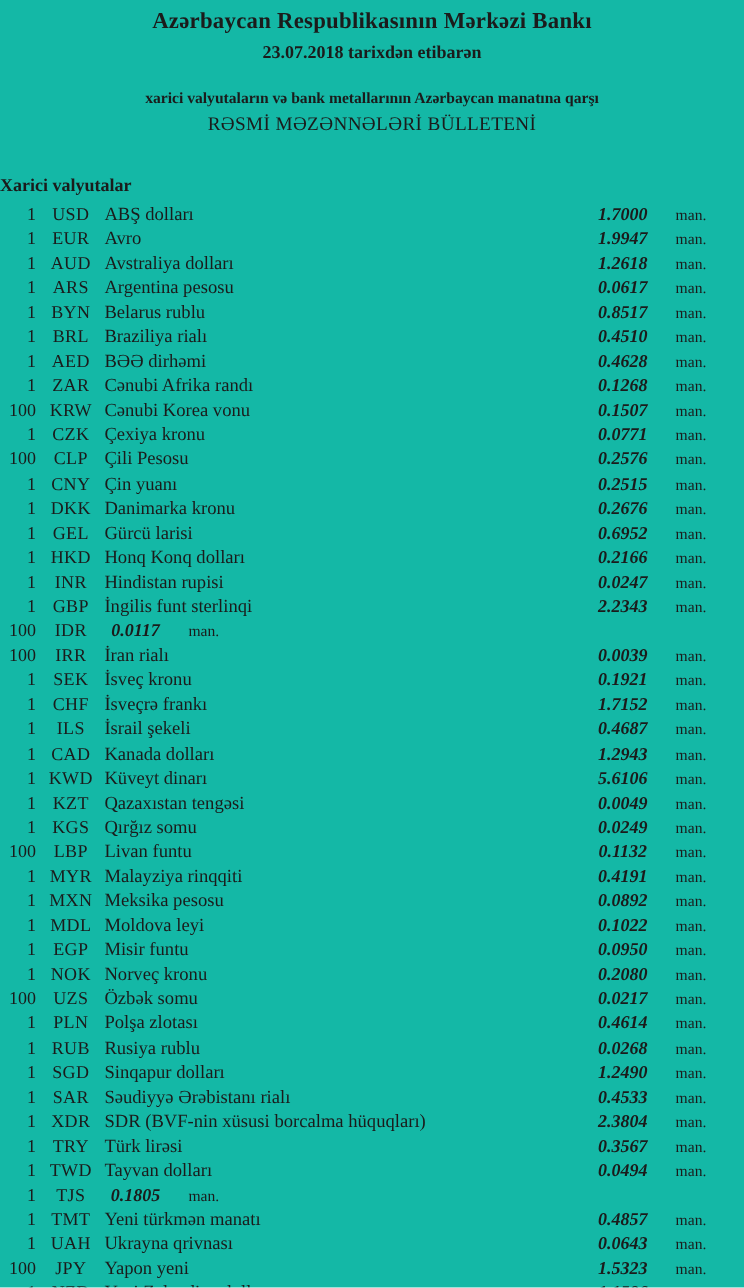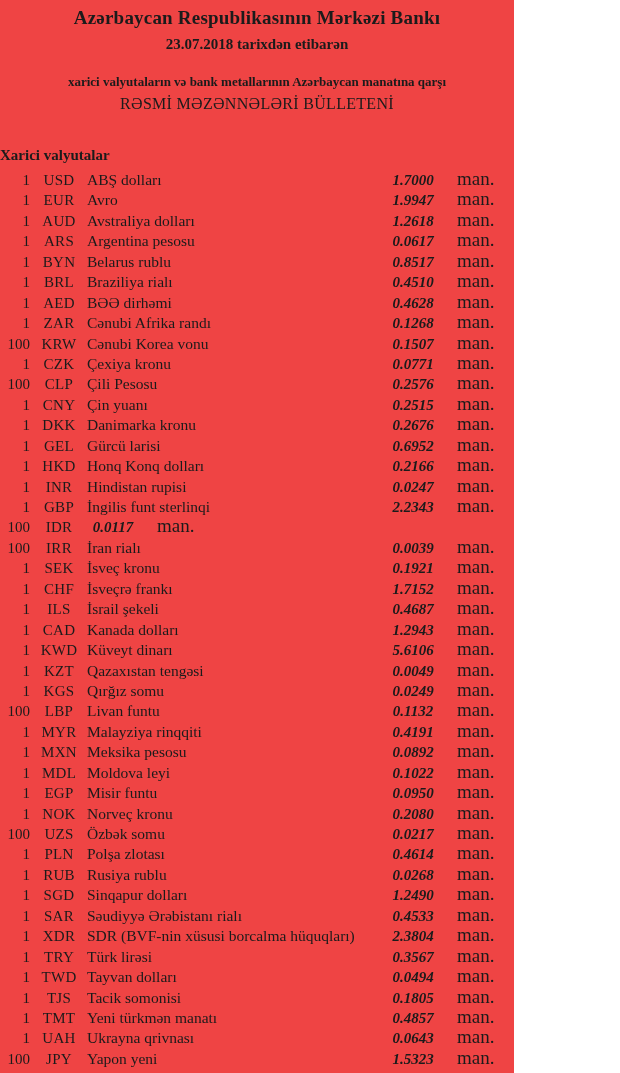--- a/index.html
+++ b/index.html
@@ -2,23 +2,23 @@
 <html><head>
 <meta charset="utf-8">
 <style>
   html, body {
     margin: 0;
     padding: 0;
     background: #ffffff;
   }
   .page {
     position: relative;
-    width: 514px;
+    width: 620px;
     height: 1073px;
-    background: #ef4444;
+    background: #14b8a6;
     color: #1b1b1b;
     font-family: "Liberation Serif", "DejaVu Serif", serif;
     overflow: hidden;
   }
   .doc-header { text-align: center; }
   .bank-name {
     padding-top: 7px;
     font-size: 19px;
     font-weight: bold;
     line-height: 22px;
@@ -85,21 +85,21 @@
     text-align: center;
     font-size: 15px;
     font-weight: bold;
     font-style: italic;
     flex: 0 0 auto;
   }
   .unit {
     width: 44px;
     margin-left: 13px;
     margin-right: 13px;
-    font-size: 19px;
+    font-size: 13px;
     flex: 0 0 auto;
   }
 </style>
 </head>
 <body>
 
 <div class="page">
 
   <div class="doc-header">
     <div class="bank-name">Azərbaycan Respublikasının Mərkəzi Bankı</div>
@@ -426,21 +426,20 @@
     <span class="qty">1</span>
     <span class="code">TWD</span>
     <span class="name">Tayvan dolları</span>
     <span class="rate">0.0494</span>
     <span class="unit">man.</span>
   </div>
 
   <div class="row">
     <span class="qty">1</span>
     <span class="code">TJS</span>
-    <span class="name">Tacik somonisi</span>
     <span class="rate">0.1805</span>
     <span class="unit">man.</span>
   </div>
 
   <div class="row">
     <span class="qty">1</span>
     <span class="code">TMT</span>
     <span class="name">Yeni türkmən manatı</span>
     <span class="rate">0.4857</span>
     <span class="unit">man.</span>

